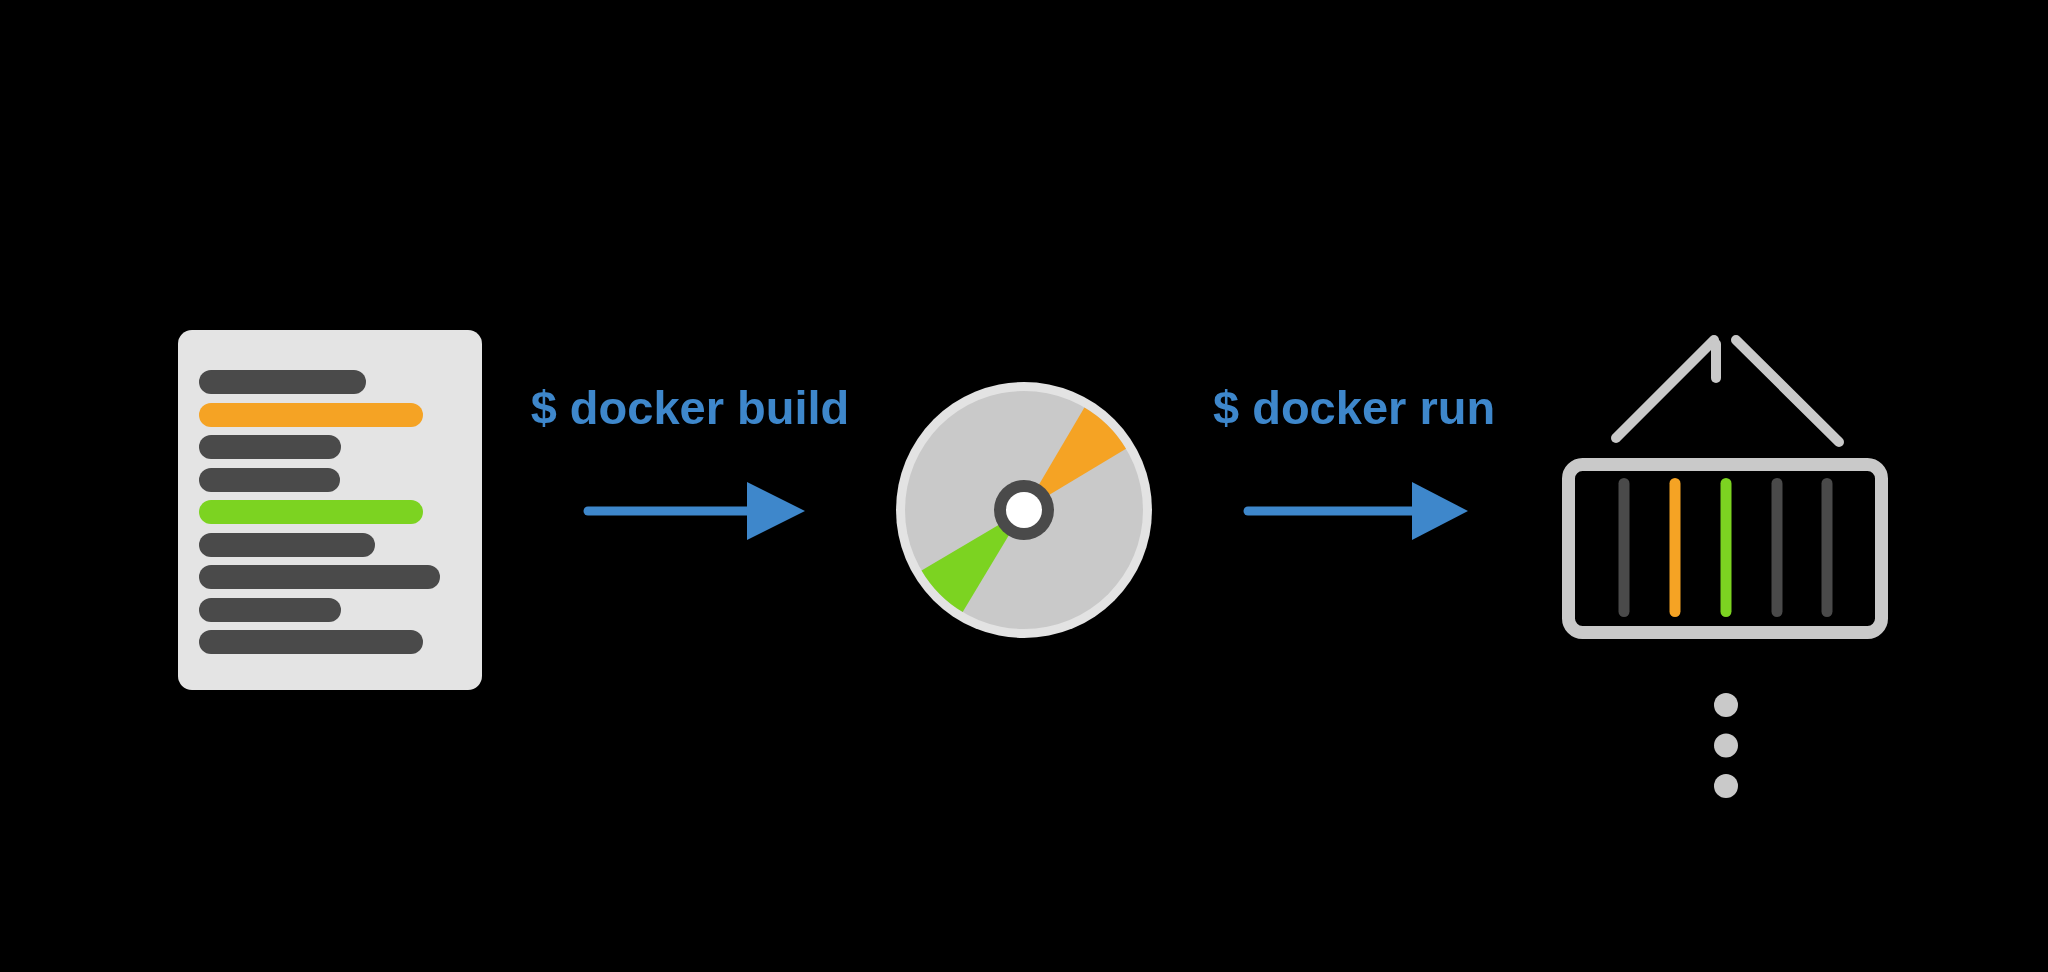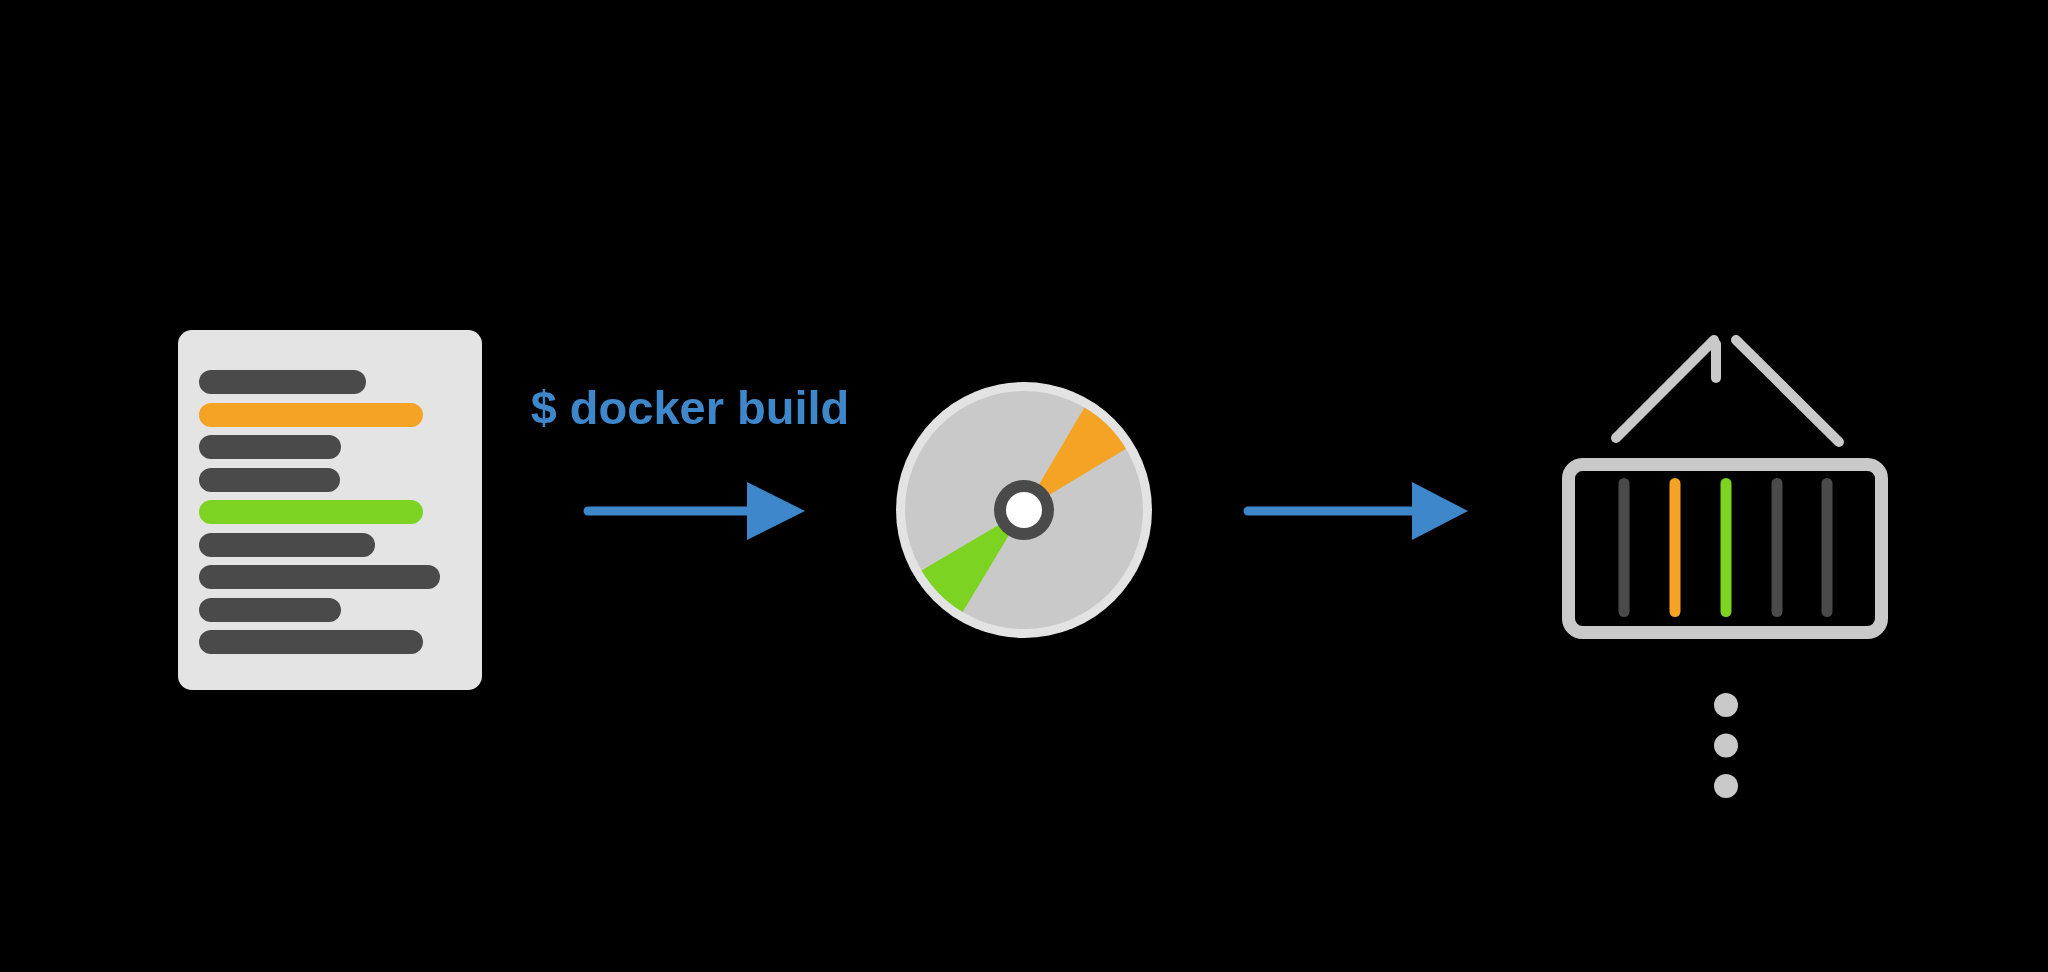--- a/index.html
+++ b/index.html
@@ -92,20 +92,21 @@
 
   <svg class="abs" style="left:890px; top:376px" width="268" height="268" viewBox="0 0 268 268">
     <circle cx="134" cy="134" r="128" class="ring-fill"></circle>
     <circle cx="134" cy="134" r="119" class="disc-fill"></circle>
     <path d="M134,134 L194.4,31.5 A119,119 0 0 1 236,72.7 Z" class="orange-fill"></path>
     <path d="M134,134 L72.7,236 A119,119 0 0 1 31.5,194.4 Z" class="green-fill"></path>
     <circle cx="134" cy="134" r="30" class="dark-fill"></circle>
     <circle cx="134" cy="134" r="18" class="white-fill"></circle>
   </svg>
 
+  <div class="cmd cmd-run">$ docker run</div>
 
   <svg class="abs" style="left:1240px; top:475px" width="235" height="72" viewBox="0 0 235 72">
     <line x1="8" y1="36" x2="172" y2="36" class="blue-stroke"></line>
     <polygon points="172,7 228,36 172,65" class="blue-fill"></polygon>
   </svg>
 
   <svg class="abs" style="left:1555px; top:330px" width="345" height="470" viewBox="0 0 345 470">
     <g>
       <line x1="61" y1="108" x2="159" y2="10" class="lightgray-stroke"></line>
       <line x1="161" y1="14" x2="161" y2="48" class="lightgray-stroke"></line>

